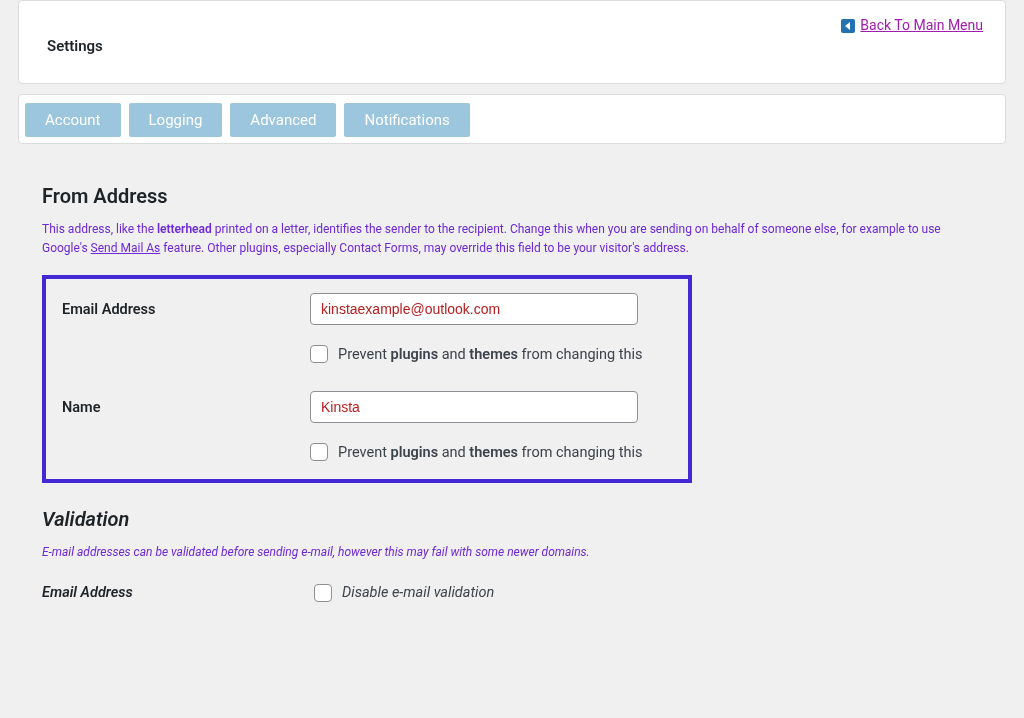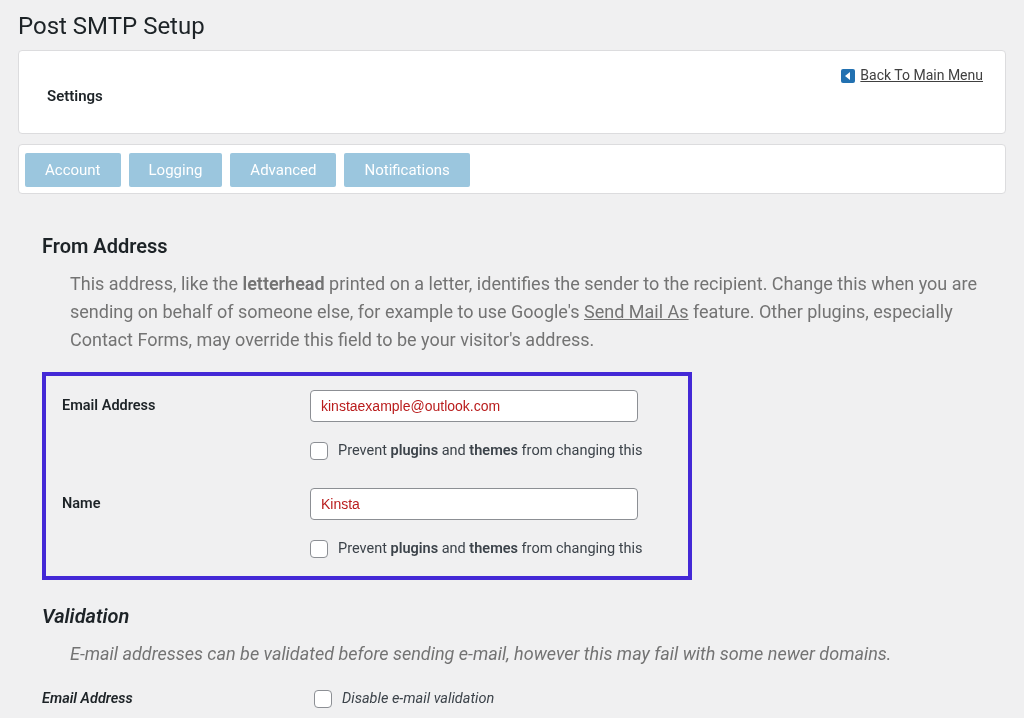--- a/index.html
+++ b/index.html
@@ -32,21 +32,21 @@
     position: absolute;
     top: 16px;
     right: 22px;
     font-size: 14px;
   }
   .back-link svg {
     vertical-align: middle;
     margin-right: 4px;
   }
   .back-link a {
-    color: #404040;
+    color: #a21caf;
     text-decoration: underline;
   }
   .settings-label {
     font-size: 15px;
     font-weight: 600;
     color: #1d2327;
     margin-top: 12px;
   }
   .tabs {
     margin-top: 10px;
@@ -74,25 +74,24 @@
     padding: 18px 24px 0 24px;
   }
   .content h2 {
     font-size: 20px;
     font-weight: 600;
     color: #1d2327;
     margin-top: 22px;
     margin-bottom: 12px;
   }
   .desc {
-    font-size: 18px;
-    color: #737373;
+    font-size: 12px;
+    color: #6d28d9;
     line-height: 1.55;
     max-width: 960px;
-    margin-left: 28px;
   }
   .desc .u { text-decoration: underline; }
   .desc .b { font-weight: 600; }
   .highlight-box {
     border: 4px solid #4328d6;
     margin-top: 18px;
     padding: 14px 16px 18px 16px;
     width: 650px;
   }
   .form-row {
@@ -149,21 +148,20 @@
     width: 272px;
     font-weight: 600;
     font-size: 14.5px;
     color: #1d2327;
   }
 </style>
 </head>
 <body>
 
 <div class="page">
-  <h1 class="page-title">Post SMTP Setup</h1>
 
   <div class="panel">
     <div class="back-link">
       <svg width="16" height="16" viewBox="0 0 16 16">
           <rect x="1" y="1" width="14" height="14" rx="2" fill="#2271b1"></rect>
           <path d="M10 4 L5 8 L10 12 Z" fill="#fff"></path>
         </svg><a href="#">Back To Main Menu</a>
     </div>
     <div class="settings-label">Settings</div>
   </div>

